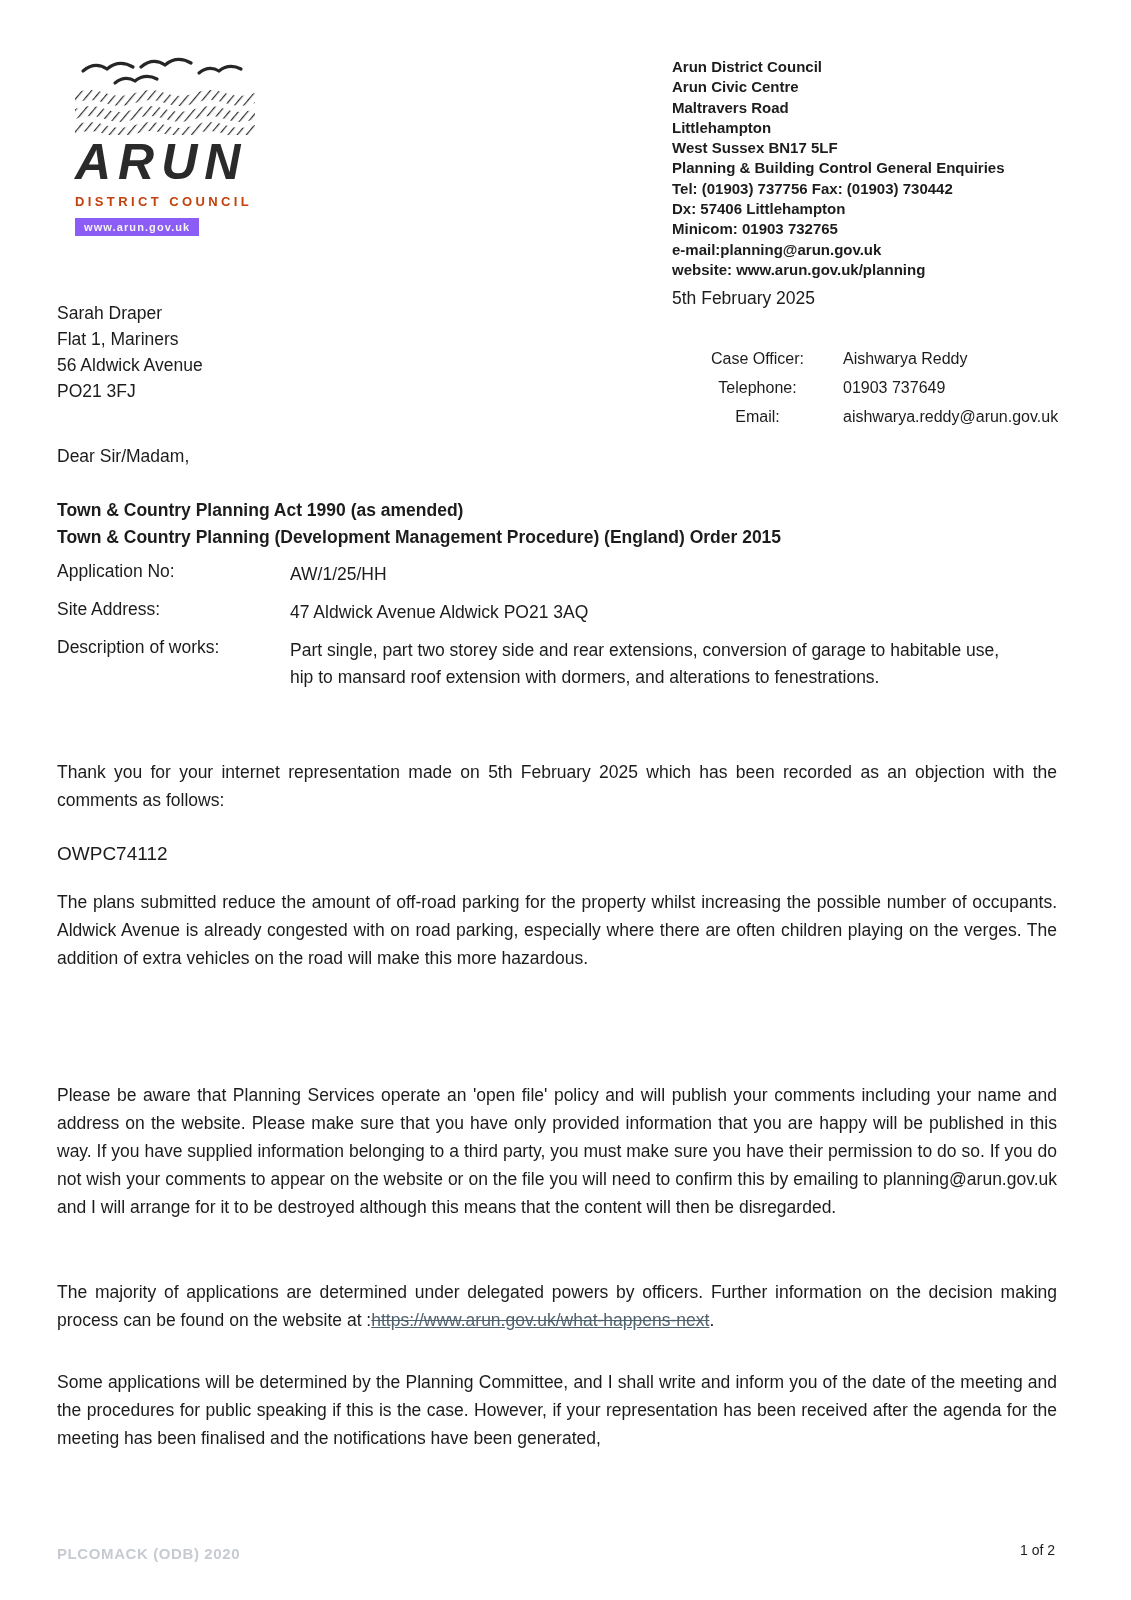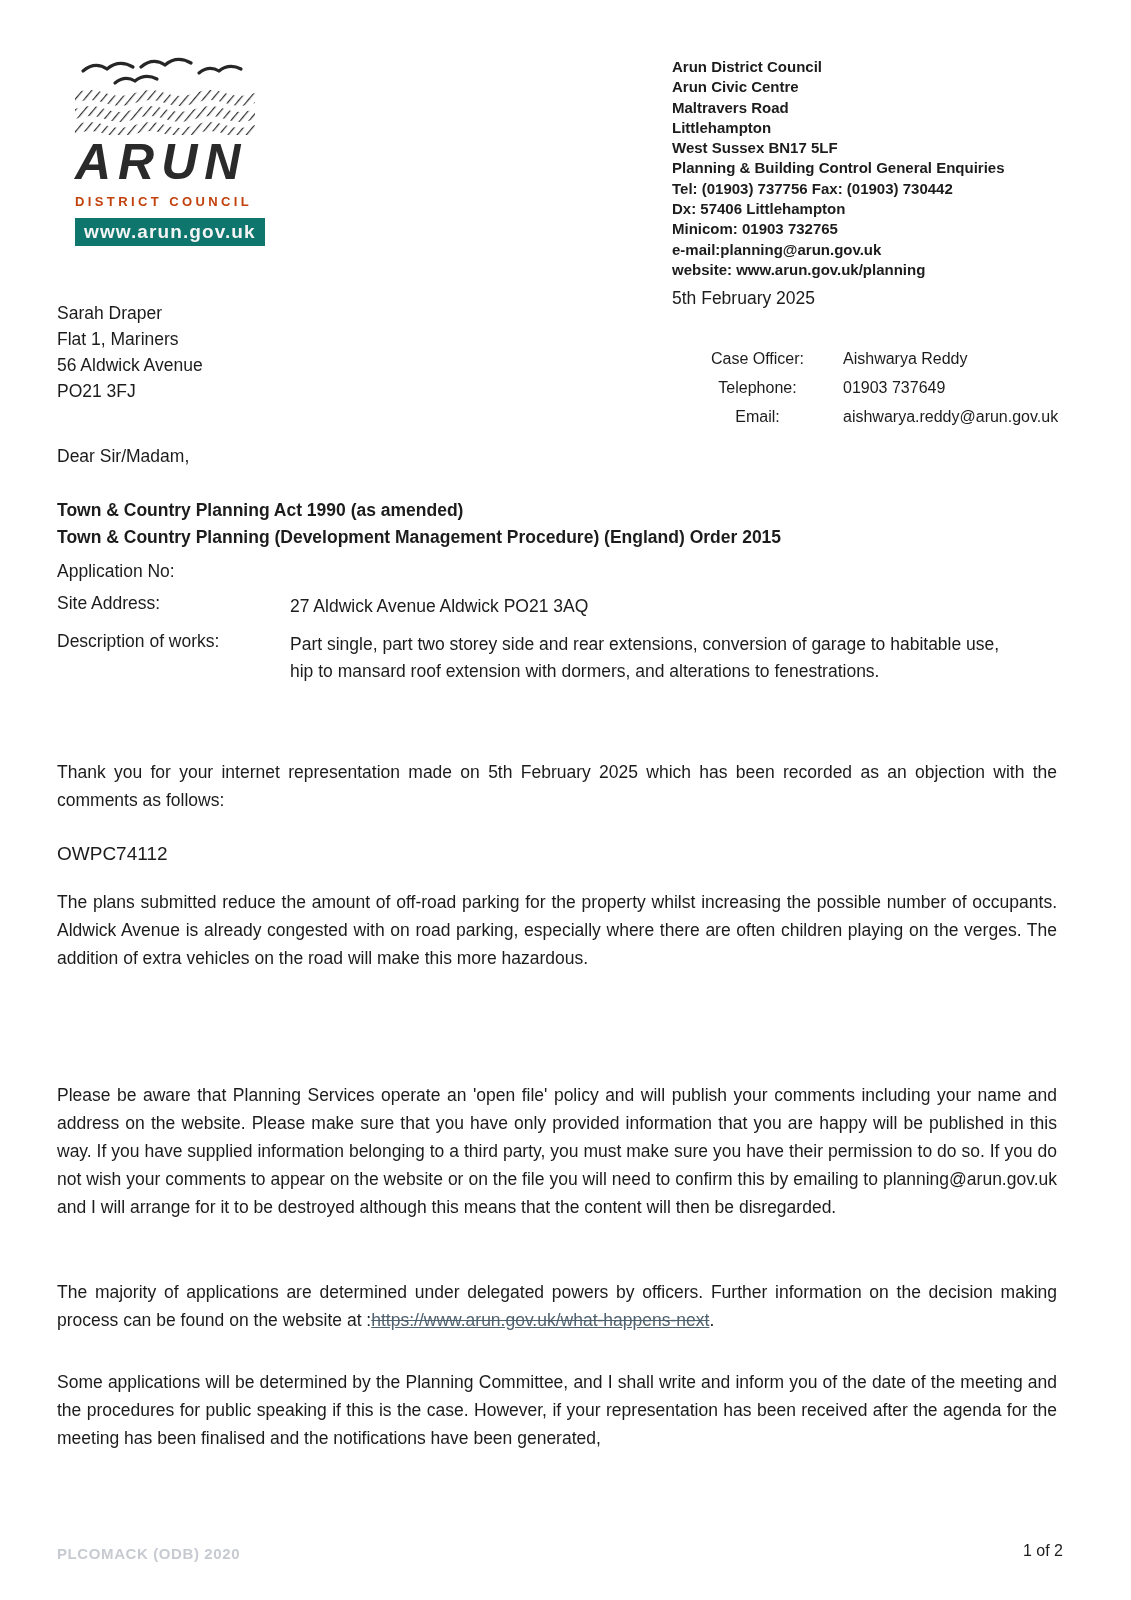--- a/index.html
+++ b/index.html
@@ -19,22 +19,22 @@
   .logo-graphic { width: 180px; height: 80px; }
   .logo-name {
     font-size: 50px; font-weight: 700; letter-spacing: 7px;
     color: #2a2a2a; line-height: 1.02; margin-top: 2px; font-style: italic;
   }
   .logo-sub {
     font-size: 13px; font-weight: 700; letter-spacing: 3.4px;
     color: #c2410c; margin-top: 6px; white-space: nowrap;
   }
   .logo-band {
-    display: inline-block; background: #0f766e; color: #f4f4f4;
-    font-size: 19px; font-weight: 700; letter-spacing: 1.1px;
+    display: inline-block; background: #8b5cf6; color: #f4f4f4;
+    font-size: 11px; font-weight: 700; letter-spacing: 1.1px;
     padding: 3px 9px; margin-top: 9px;
   }
 
   
   .council {
     left: 672px; top: 57px;
     font-size: 15px; font-weight: 700; line-height: 20.3px; color: #1c1c1c;
   }
 
   .date { left: 672px; top: 288px; font-size: 17.5px; }
@@ -70,21 +70,21 @@
   .link {
     color: #50616e;
     text-decoration: underline line-through;
     cursor: pointer;
   }
 
   .footer-ref {
     left: 57px; top: 1545px;
     font-size: 15px; font-weight: 700; color: #c7cbd1; letter-spacing: 0.6px;
   }
-  .footer-page { right: 68px; top: 1542px; font-size: 16px; margin-left: 40px; }
+  .footer-page { right: 76px; top: 1542px; font-size: 14px; margin-left: 40px; }
 </style>
 </head>
 <body>
 
 <div class="page">
 
   <div class="abs logo">
     <div class="logo-graphic">
       <svg width="180" height="80" viewBox="0 0 180 80" xmlns="http://www.w3.org/2000/svg">
         <defs>
@@ -149,24 +149,25 @@
   <div class="abs salutation">Dear Sir/Madam,</div>
 
   <div class="abs headings">
     <div>Town &amp; Country Planning Act 1990 (as amended)</div>
     <div>Town &amp; Country Planning (Development Management Procedure) (England) Order 2015</div>
   </div>
 
   <div class="abs details">
     <div class="detail-row">
       <span class="detail-label">Application No:</span>
+      <span class="detail-value">AW/1/25/HH</span>
     </div>
     <div class="detail-row">
       <span class="detail-label">Site Address:</span>
-      <span class="detail-value">27 Aldwick Avenue Aldwick   PO21 3AQ</span>
+      <span class="detail-value">47 Aldwick Avenue Aldwick   PO21 3AQ</span>
     </div>
     <div class="detail-row">
       <span class="detail-label">Description of works:</span>
       <span class="detail-value">Part single, part two storey side and rear extensions, conversion of garage to habitable use, hip to mansard roof extension with dormers, and alterations to fenestrations.</span>
     </div>
   </div>
 
   <div class="abs para p1">Thank you for your internet representation made on 5th February 2025 which has been recorded as an objection with the comments as follows:</div>
 
   <div class="abs ref-line">OWPC74112</div>

